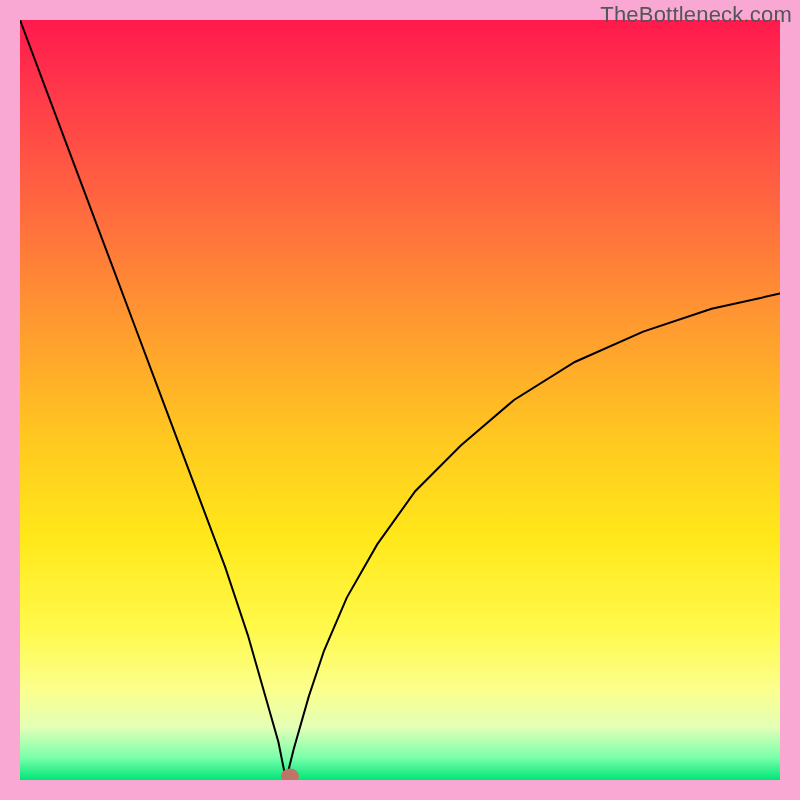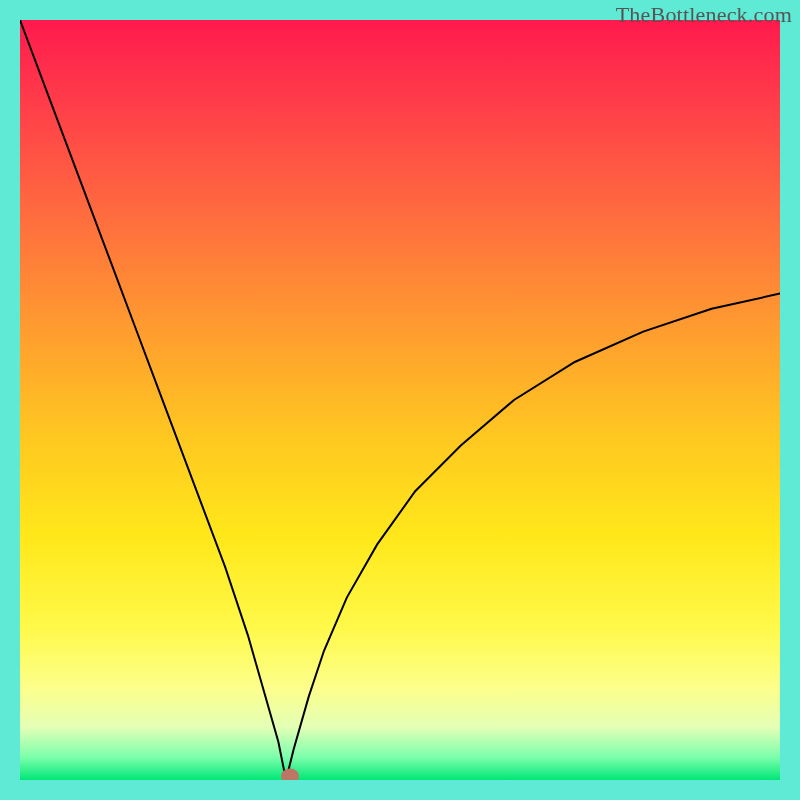--- a/index.html
+++ b/index.html
@@ -8,22 +8,21 @@
     width: 800px;
     height: 800px;
     overflow: hidden;
     font-family: Arial, Helvetica, sans-serif;
     background: #000;
   }
   .frame {
     position: relative;
     width: 800px;
     height: 800px;
-    background: #5eead4;
-    font-family: Liberation Serif, serif;
+    background: #f9a8d4;
   }
   .watermark {
     position: absolute;
     top: 2px;
     right: 8px;
     color: #555;
     font-size: 22px;
     font-weight: 400;
     letter-spacing: 0.2px;
     z-index: 5;

